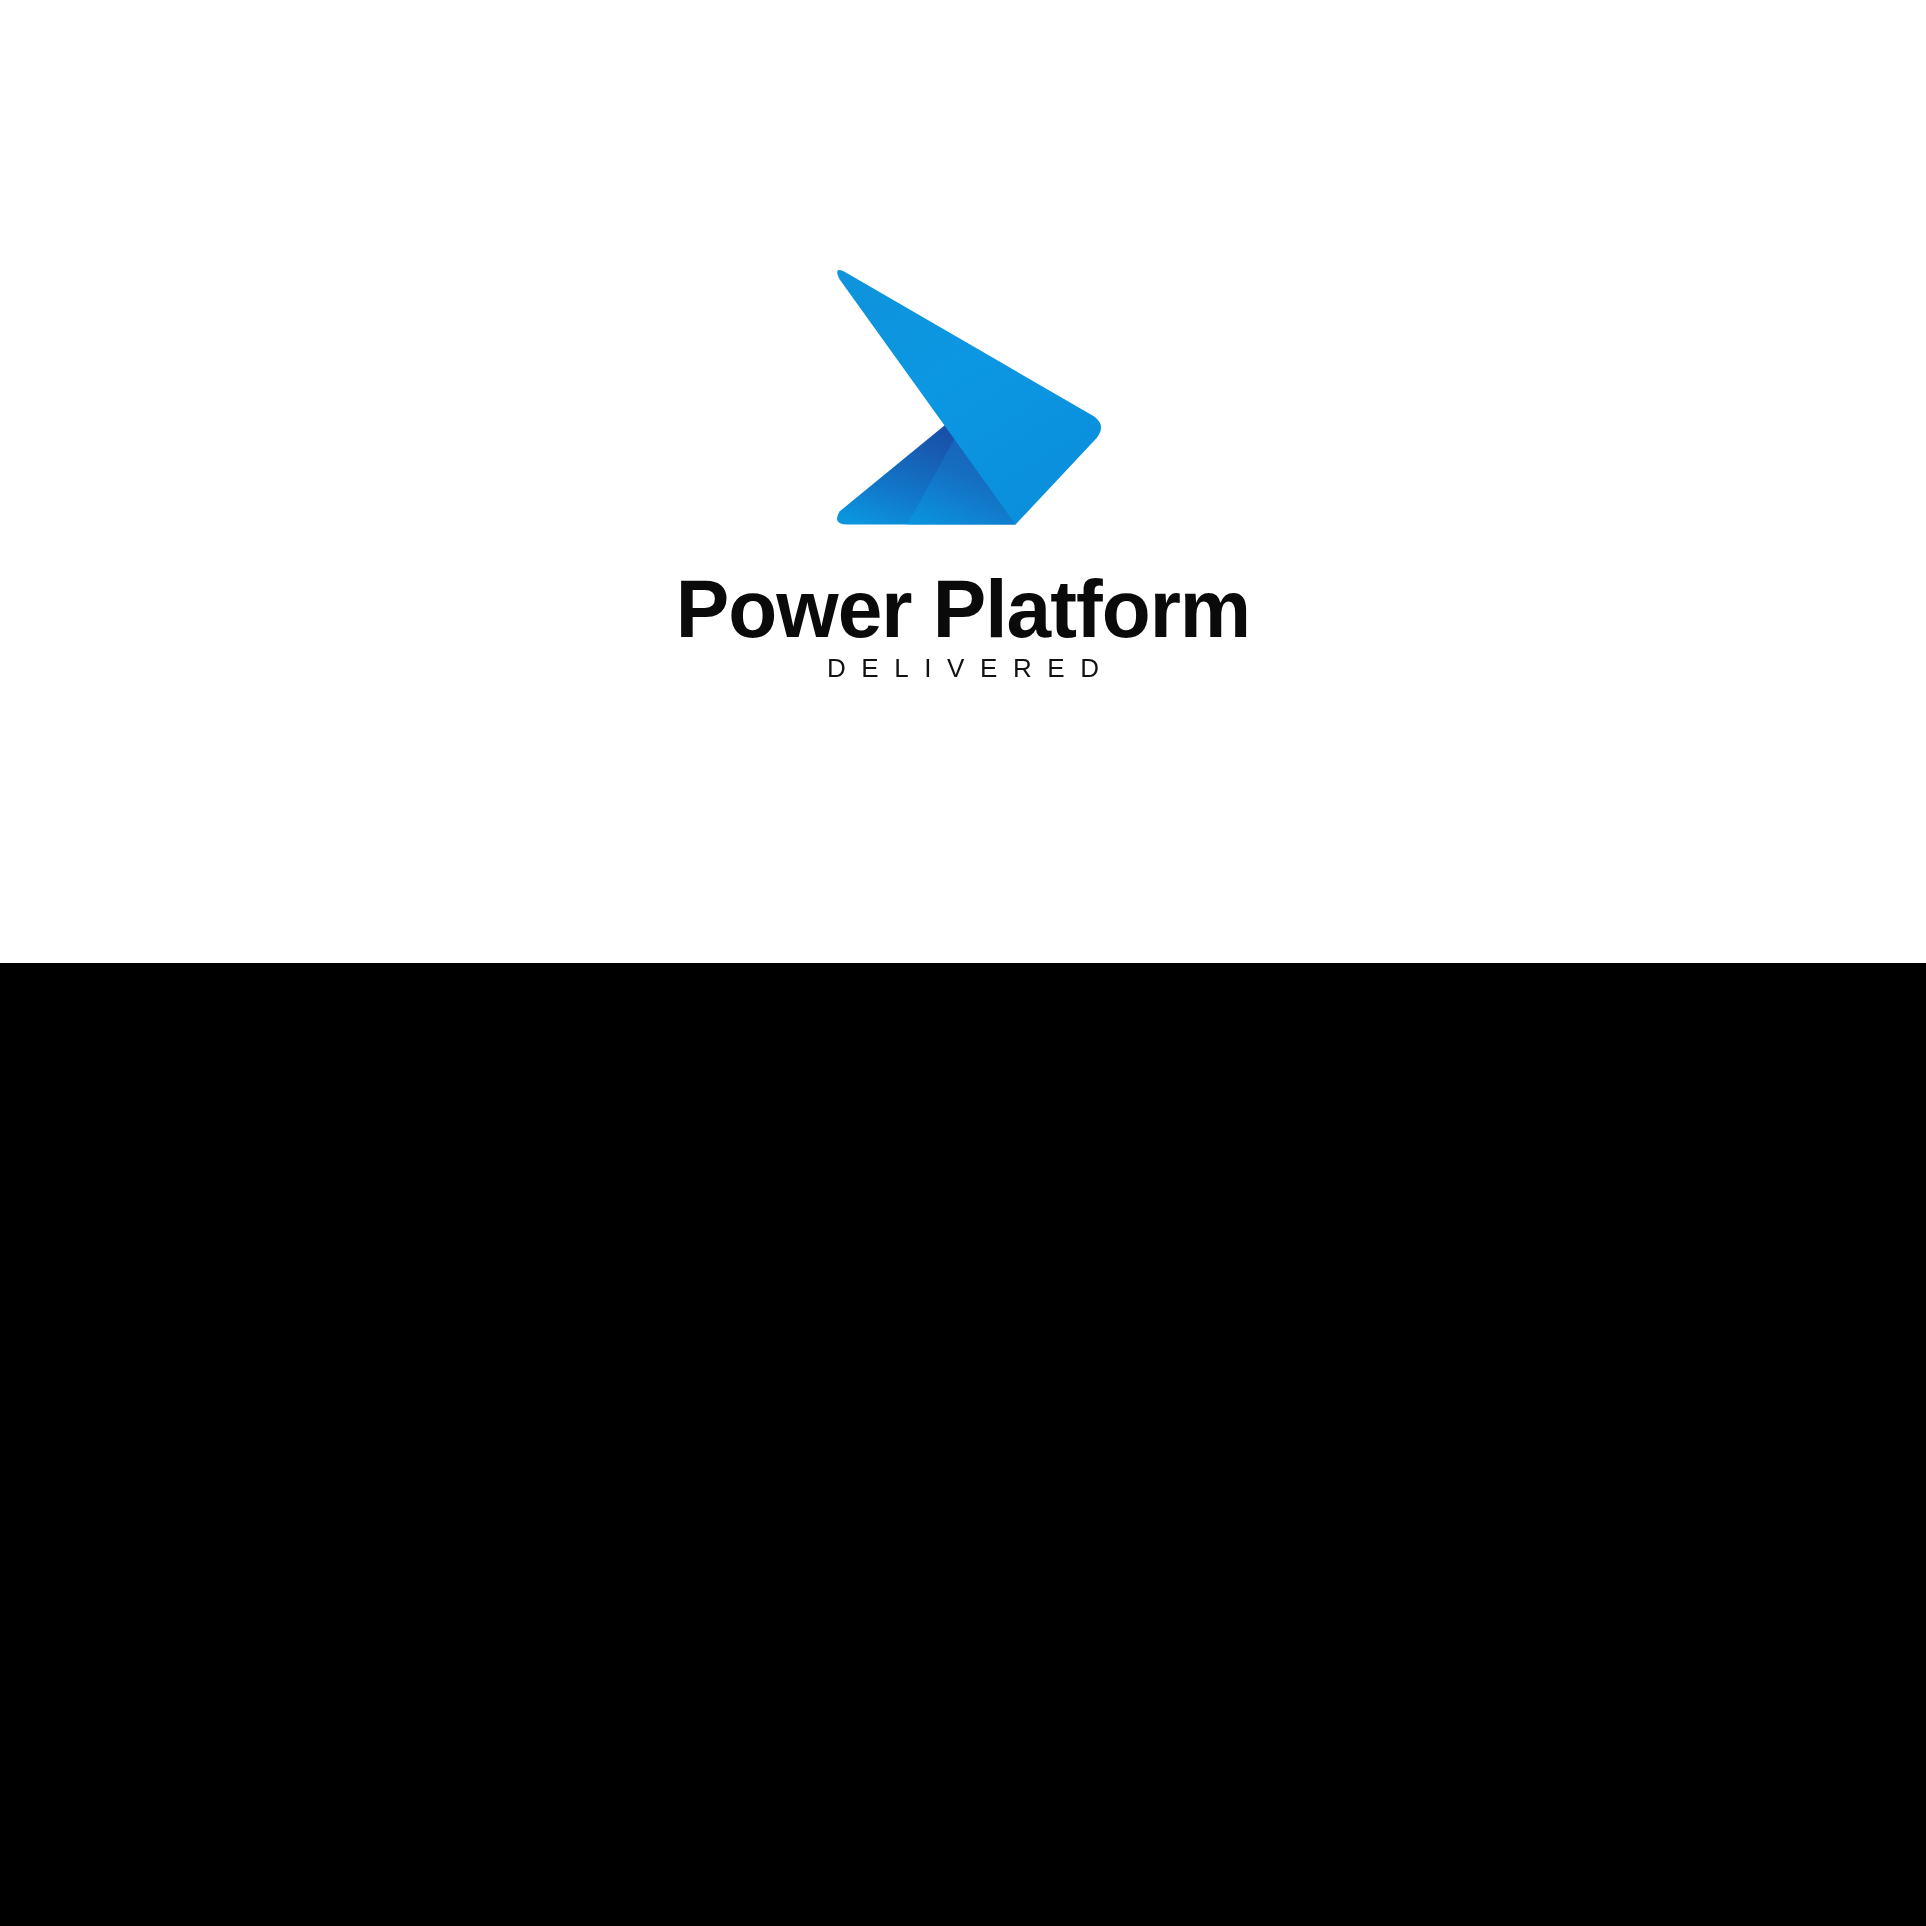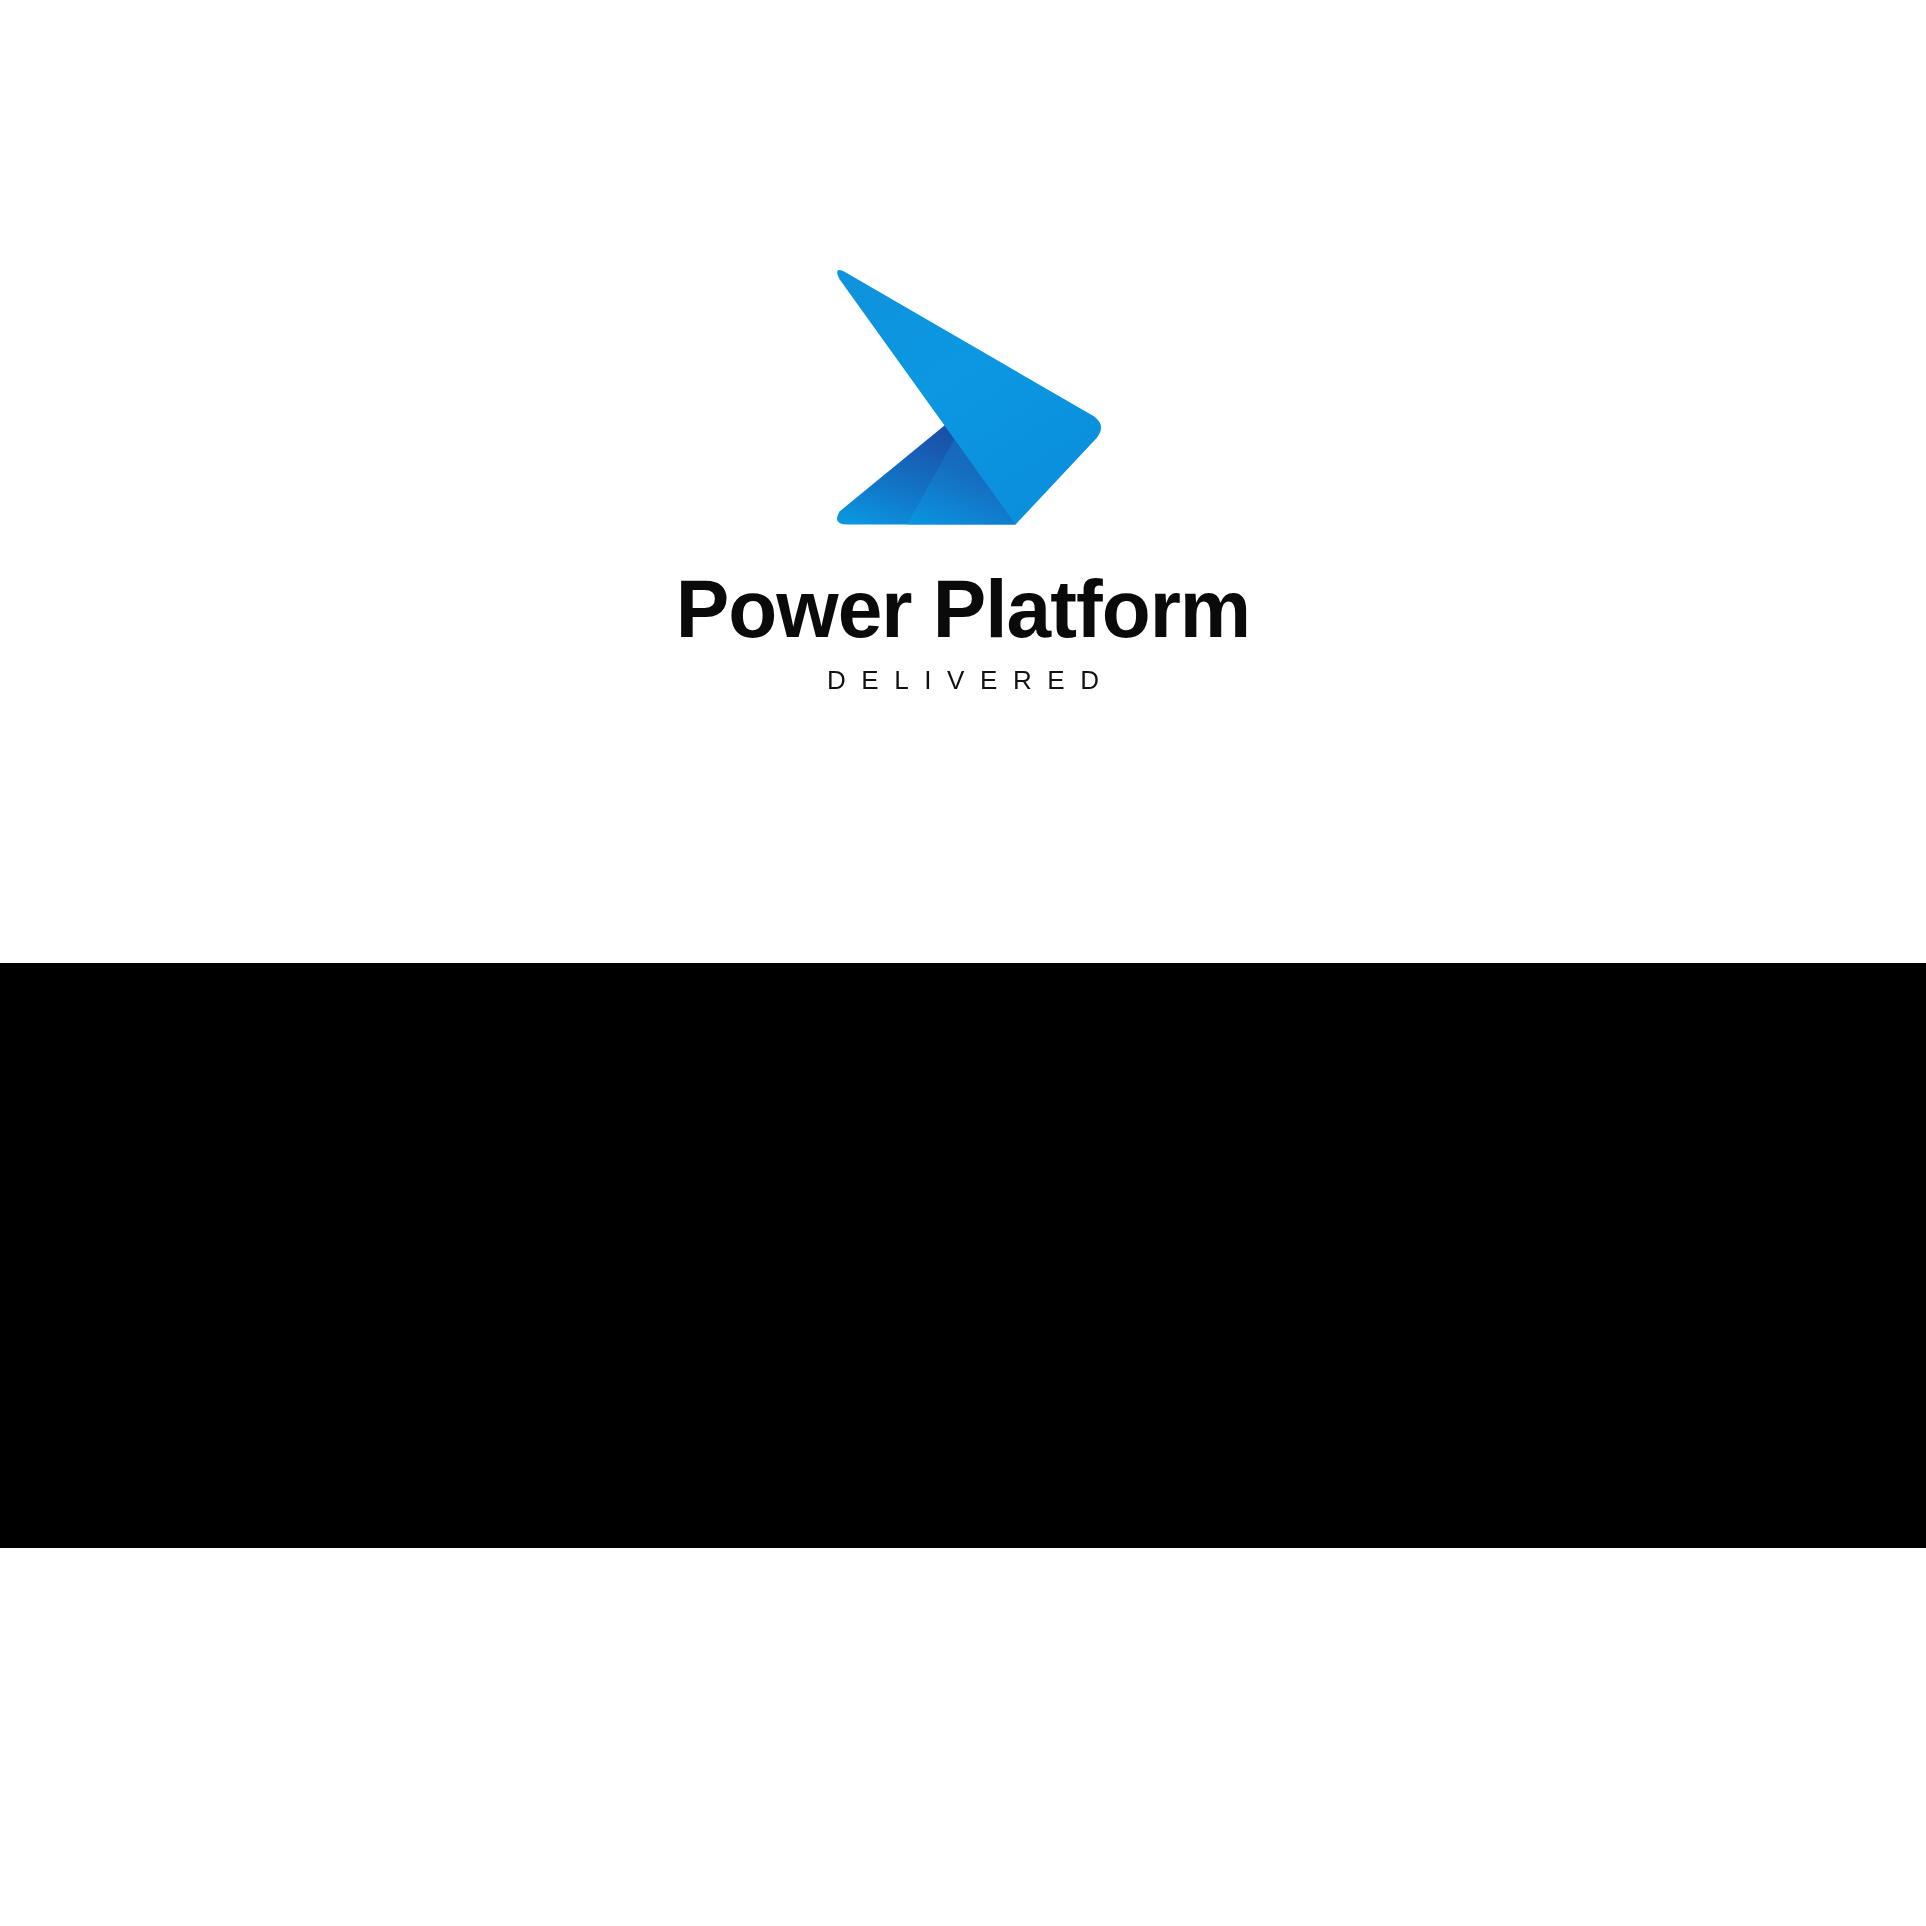--- a/index.html
+++ b/index.html
@@ -4,21 +4,21 @@
 <title>Power Platform Delivered — Logo Presentation</title>
 <style>
   html, body {
     margin: 0;
     padding: 0;
     background: #ffffff;
   }
   #canvas {
     position: relative;
     width: 1926px;
-    height: 1548px;
+    height: 1926px;
     overflow: hidden;
     font-family: "Liberation Sans", sans-serif;
   }
 
   .panel {
     position: absolute;
     left: 0;
     width: 1926px;
     height: 963px;
     display: flex;
@@ -53,21 +53,21 @@
     font-weight: 700;
     font-size: 81px;
     line-height: 1;
     letter-spacing: -1px;
     white-space: nowrap;
     transform: scaleX(0.99);
     transform-origin: center;
   }
 
   .tagline {
-    margin-top: 17px;
+    margin-top: 5px;
     font-family: "Liberation Sans", sans-serif;
     font-weight: 400;
     font-size: 26px;
     line-height: 1;
     letter-spacing: 15.6px;
     
     text-indent: 15.6px;
     white-space: nowrap;
   }
 

